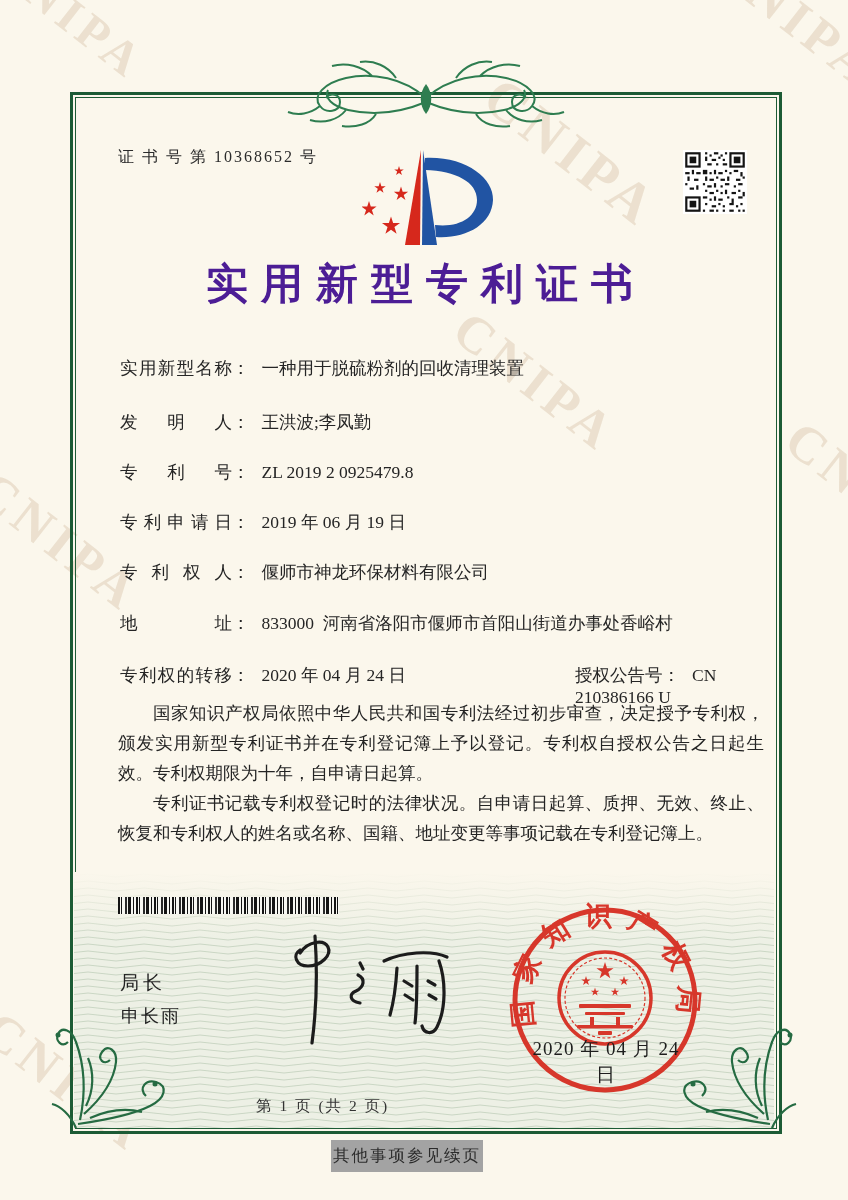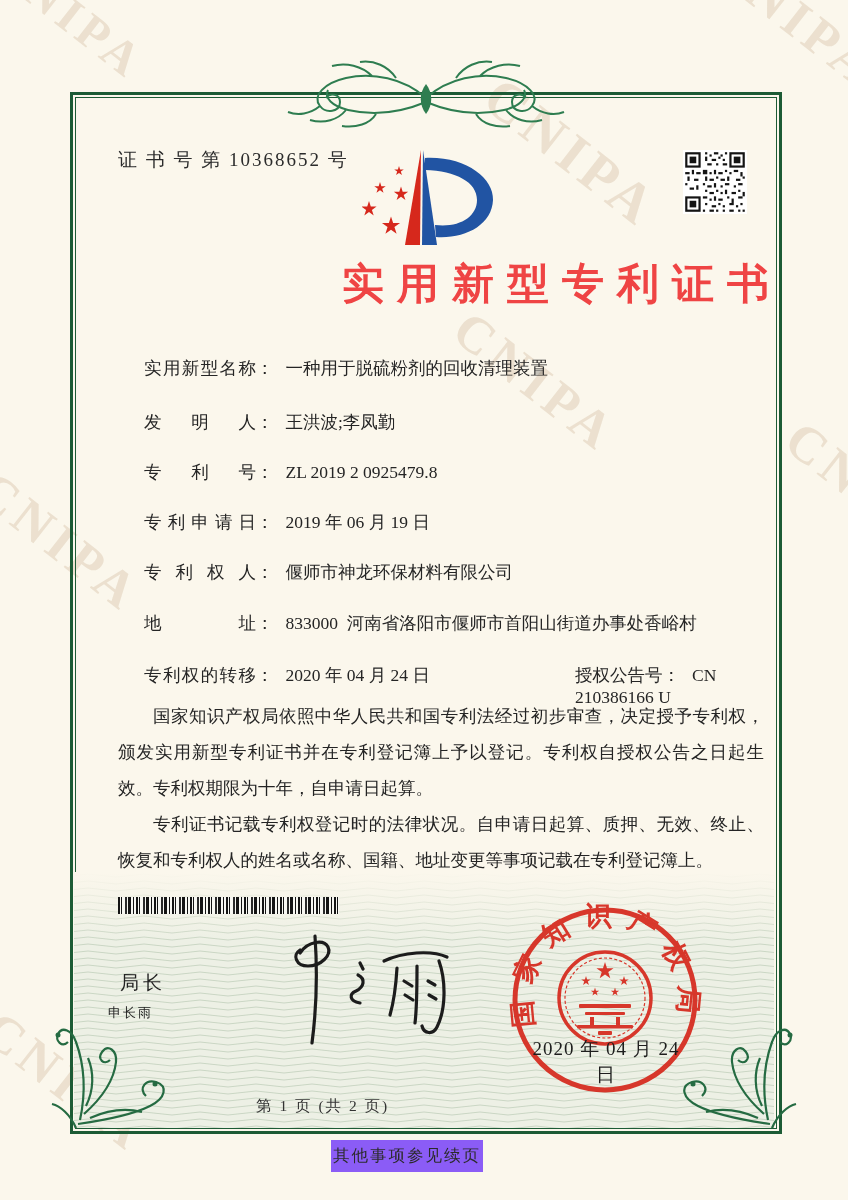--- a/index.html
+++ b/index.html
@@ -28,57 +28,57 @@
   }
   .frame-inner{
     position:absolute;left:2px;top:2px;right:2px;bottom:2px;
     border:1px solid #1c5b35;
   }
   
   .waves{position:absolute;left:74px;top:872px;width:700px;height:256px;z-index:1;}
   .waves-fade{position:absolute;left:74px;top:872px;width:700px;height:70px;z-index:1;
     background:linear-gradient(180deg,#fbf7ec 0%,rgba(251,247,236,0) 100%);}
   .content{position:absolute;left:0;top:0;width:848px;height:1200px;z-index:2;}
-  .cert-no{position:absolute;left:118px;top:147px;font-size:19px;letter-spacing:2px;color:#2b2b2b;}
+  .cert-no{position:absolute;left:118px;top:147px;font-size:16px;letter-spacing:2px;color:#2b2b2b;}
   .title{
-    position:absolute;left:70px;top:256px;width:712px;text-align:right;
-    font-size:42px;font-weight:700;letter-spacing:13px;color:#ef4444;
+    position:absolute;left:70px;top:256px;width:712px;text-align:center;
+    font-size:42px;font-weight:700;letter-spacing:13px;color:#4c1d95;
   }
   .frow{position:absolute;left:120px;font-size:17.5px;color:#252525;white-space:nowrap;}
-  .flabel{display:inline-block;width:112px;text-align:justify;text-align-last:justify;vertical-align:bottom;margin-left:24px;}
+  .flabel{display:inline-block;width:112px;text-align:justify;text-align-last:justify;vertical-align:bottom;}
   .fcolon{display:inline-block;margin-right:4px;}
   .fvalue{white-space:pre-wrap;margin-left:8px;}
   .grant2{position:absolute;left:455px;top:0;}
   .paras{
     position:absolute;left:118px;top:698px;width:646px;
-    font-size:17.5px;line-height:36px;text-align:justify;color:#242424;
+    font-size:17.5px;line-height:30px;text-align:justify;color:#242424;
   }
   .paras p{margin:0;text-indent:2em;}
   .barcode{
     position:absolute;left:118px;top:897px;width:221px;height:17px;
     background:repeating-linear-gradient(90deg,
       #141414 0 2px,#f7f7f2 2px 3px,
       #141414 3px 4px,#f7f7f2 4px 7px,
       #2a2a2a 7px 9px,#f7f7f2 9px 10px,
       #141414 10px 13px,#f7f7f2 13px 15px,
       #141414 15px 16px,#f7f7f2 16px 18px);
   }
   .officer-title{position:absolute;left:120px;top:970px;font-size:19px;letter-spacing:4px;text-align:right;}
-  .officer-name{position:absolute;left:108px;top:1004px;font-size:13px;letter-spacing:2px;}
+  .officer-name{position:absolute;left:121px;top:1004px;font-size:18px;letter-spacing:2px;}
   .seal-date{
     position:absolute;left:522px;top:1036px;width:168px;text-align:center;
     font-size:19px;color:#1d1d1d;letter-spacing:1px;z-index:3;
   }
   .page-footer{
     position:absolute;left:256px;top:1096px;width:300px;text-align:left;
     font-size:15.5px;letter-spacing:2px;color:#333;
   }
   .cont-note{
     position:absolute;left:331px;top:1140px;width:152px;height:32px;line-height:32px;
-    background:#8b5cf6;text-align:center;font-size:16.5px;letter-spacing:2px;color:#2b2b2b;
+    background:#a3a3a3;text-align:center;font-size:16.5px;letter-spacing:2px;color:#2b2b2b;
   }
 </style>
 </head>
 <body>
 
 <div class="wm" style="left:-20px;top:-14px;font-size:48px;">CNIPA</div>
 <div class="wm" style="left:470px;top:120px;font-size:56px;">CNIPA</div>
 <div class="wm" style="left:700px;top:-12px;font-size:52px;">CNIPA</div>
 <div class="wm" style="left:440px;top:352px;font-size:52px;">CNIPA</div>
 <div class="wm" style="left:-36px;top:512px;font-size:52px;">CNIPA</div>

